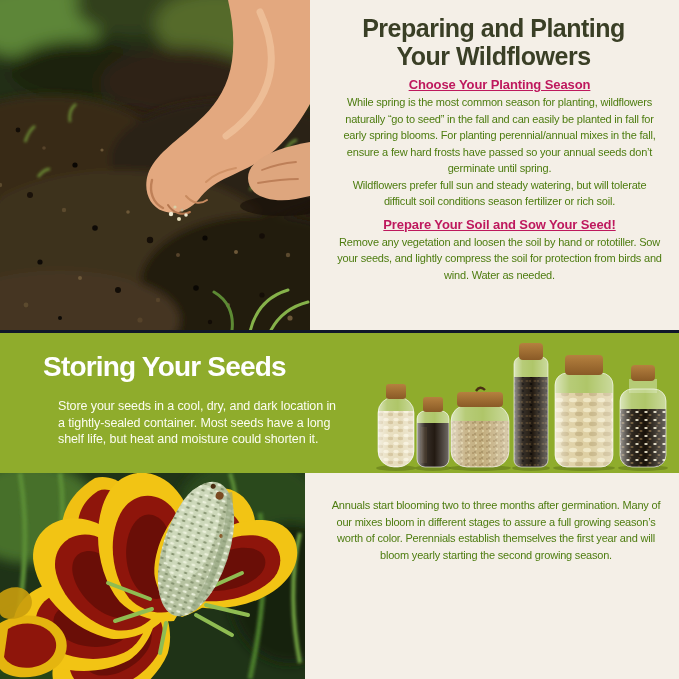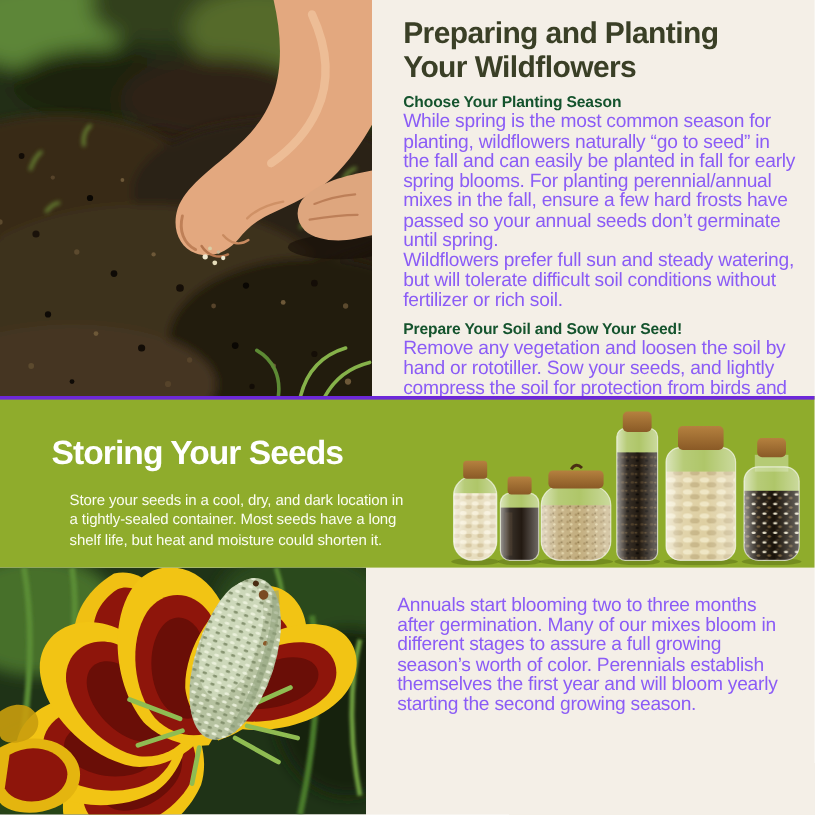--- a/index.html
+++ b/index.html
@@ -9,36 +9,36 @@
     font-family:"Liberation Sans",sans-serif;
     display:flex;flex-direction:column;
   }
   .row{display:flex;}
   .row-top{height:330px;}
   .row-bottom{height:206px;flex:1;}
   .photo{flex:none;overflow:hidden;}
   .photo svg{display:block;width:100%;height:100%;}
   .photo-top{width:310px;height:330px;}
   .photo-flower{width:305px;height:206px;}
-  .copy{flex:1;box-sizing:border-box;padding:12px 16px 0 26px;}
+  .copy{flex:1;box-sizing:border-box;padding:12px 16px 0 26px;text-align:center;}
   h1{
     font-size:25px;line-height:28px;font-weight:700;color:#3a3f26;
     letter-spacing:-0.5px;margin:2px 0 6px 0;max-width:315px;
   }
   .sub{
-    font-size:13px;font-weight:700;color:#14532d;
-    letter-spacing:-0.1px;margin:7px 0 2px 0;
+    font-size:13px;font-weight:700;color:#be185d;
+    letter-spacing:-0.1px;margin:7px 0 2px 0;text-decoration:underline;
   }
   .body{
-    font-size:16px;line-height:16.5px;color:#8b5cf6;
+    font-size:11px;line-height:16.5px;color:#4d7c0f;
     letter-spacing:-0.2px;margin:0;max-width:330px;
   }
   .band{
     height:143px;flex:none;display:flex;
-    background:#8fac2c;border-top:3px solid #6d28d9;box-sizing:border-box;align-items:flex-end;
+    background:#8fac2c;border-top:3px solid #0f172a;box-sizing:border-box;
   }
   .band-copy{flex:none;width:360px;box-sizing:border-box;padding:10px 0 0 43px;}
   .band h2{
     color:#ffffff;font-size:28px;font-weight:700;letter-spacing:-0.8px;
     margin:8px 0 10px 0;
   }
   .band p{
     color:#fcfdf2;font-size:12.5px;line-height:16.5px;letter-spacing:-0.1px;
     margin:15px;max-width:302px;
   }
@@ -151,21 +151,21 @@
 
     <div class="copy top-copy">
       <h1>Preparing and Planting Your Wildflowers</h1>
 
       <div class="item">
         <div class="sub">Choose Your Planting Season</div>
         <p class="body">While spring is the most common season for planting, wildflowers naturally “go to seed” in the fall and can easily be planted in fall for early spring blooms. For planting perennial/annual mixes in the fall, ensure a few hard frosts have passed so your annual seeds don’t germinate until spring.</p>
       </div>
 
       <div class="item">
-        <p class="body">Wildflowers prefer full sun and steady watering, but will tolerate difficult soil conditions without fertilizer or rich soil.</p>
+        <p class="body">Wildflowers prefer full sun and steady watering, but will tolerate difficult soil conditions season fertilizer or rich soil.</p>
       </div>
 
       <div class="item">
         <div class="sub">Prepare Your Soil and Sow Your Seed!</div>
         <p class="body">Remove any vegetation and loosen the soil by hand or rototiller. Sow your seeds, and lightly compress the soil for protection from birds and wind. Water as needed.</p>
       </div>
     </div>
   </section>
 
   <section class="band">

